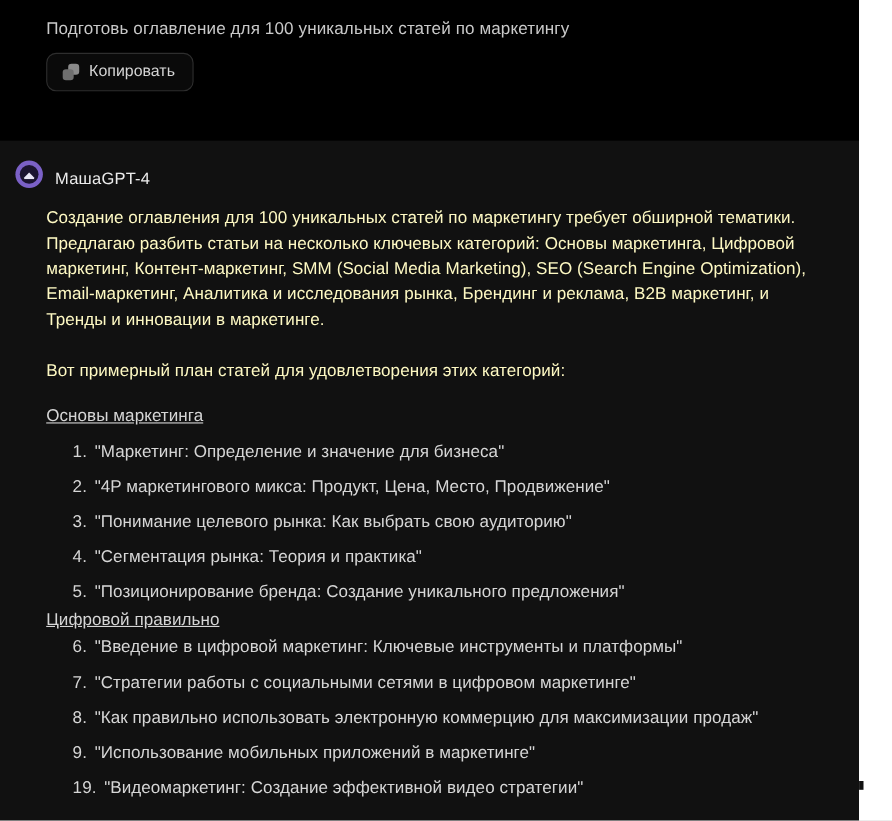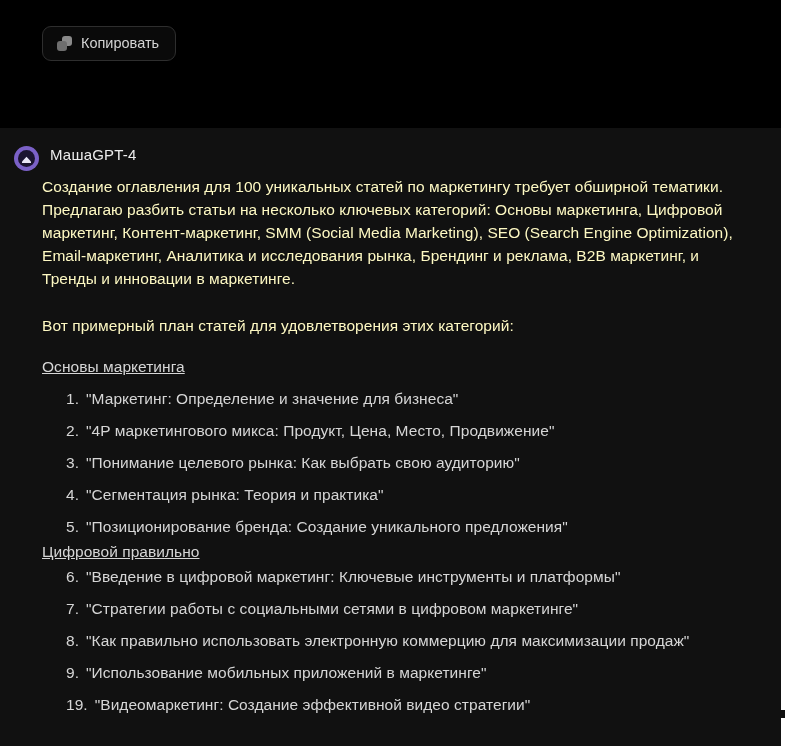--- a/index.html
+++ b/index.html
@@ -80,24 +80,24 @@
   .copy-icon .sq-front { left: 0; bottom: 0; background: #6e6e6e; }
 
   
   .message-block {
     background: #111111;
     padding: 18px 40px 20px 14px;
   }
 
   .msg-header {
     display: flex;
-    align-items: flex-start;
+    align-items: flex-end;
     gap: 11px;
     padding-left: 0;
-    margin-bottom: 4px;
+    margin-bottom: 16px;
   }
 
   .avatar {
     width: 25px;
     height: 25px;
     border-radius: 50%;
     background: #7b61c7;
     display: flex;
     align-items: center;
     justify-content: center;
@@ -182,20 +182,21 @@
   }
 </style>
 </head>
 <body>
 
 <div id="app">
 
   <div class="chat-column">
 
     <div class="prompt-block">
+      <div class="prompt-text">Подготовь оглавление для 100 уникальных статей по маркетингу</div>
 
       <button class="copy-button">
         <span class="copy-icon">
           <span class="sq-back"></span>
           <span class="sq-front"></span>
         </span>
         <span>Копировать</span>
       </button>
     </div>
 

